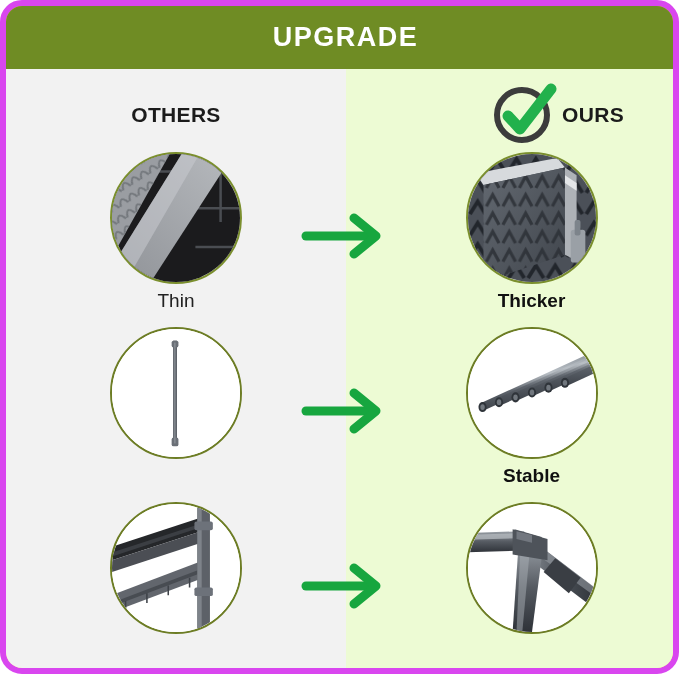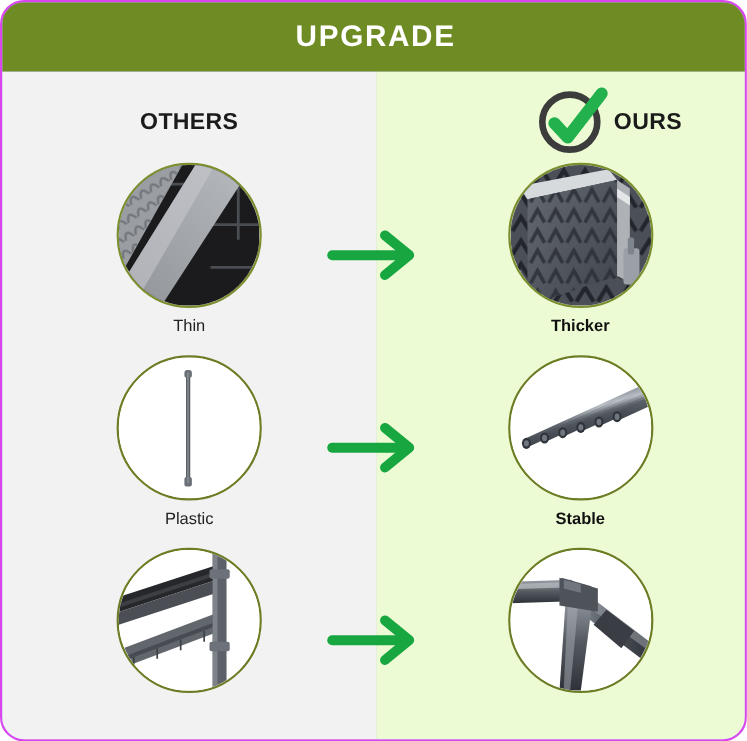--- a/index.html
+++ b/index.html
@@ -2,24 +2,24 @@
 <html><head>
 <meta charset="utf-8">
 <style>
   html,body{margin:0;padding:0;background:#ffffff;}
   body{font-family:"Liberation Sans","DejaVu Sans",sans-serif;}
 
   .card{
     position:relative;
     width:679px;height:674px;
     box-sizing:border-box;
-    border:2px solid #d946ef;
+    border:6px solid #d946ef;
     border-radius:22px;
     overflow:hidden;
-    background:#c4b5fd;
+    background:#fdba74;
   }
 
   
   .header{
     position:absolute;left:0;top:0;width:679px;height:63px;
     background:#6f8c24;
     display:flex;align-items:center;justify-content:center;
     z-index:6;
   }
   .header-title{
@@ -55,21 +55,21 @@
   .cell-right{left:340px;width:339px;margin-left:16px;}
 
   .circ-wrap{position:absolute;top:3px;left:50%;transform:translateX(-50%);
              width:132px;height:132px;}
   .circ{width:132px;height:132px;border-radius:50%;overflow:hidden;
         border:2px solid #7b8f2e;box-sizing:border-box;background:#ffffff;
         position:relative;}
   .circ-white{border-color:#6d7d25;}
 
   .cap{position:absolute;top:140px;left:0;width:100%;text-align:center;
-       font-size:15px;color:#222222;line-height:24px;}
+       font-size:19px;color:#222222;line-height:24px;}
   .cap-bold{font-weight:bold;color:#101010;}
 
   
   .arrow{position:absolute;left:290px;top:62px;width:100px;height:50px;}
 
   .art{position:absolute;inset:0;}
   .art svg{display:block;width:100%;height:100%;}
 </style>
 </head>
 <body>
@@ -189,21 +189,20 @@
               <svg viewBox="0 0 132 132">
                 <rect width="132" height="132" fill="#ffffff"></rect>
                 <rect x="63" y="12" width="4" height="108" fill="#5a5f66"></rect>
                 <rect x="61.5" y="12" width="7" height="7" rx="2" fill="#6b7077"></rect>
                 <rect x="61.5" y="112" width="7" height="9" rx="2" fill="#6b7077"></rect>
                 <rect x="64.2" y="14" width="1.3" height="104" fill="#8b9097"></rect>
               </svg>
             </div>
           </div>
         </div>
-        <div class="cap">Plastic</div>
       </div>
 
       <div class="arrow">
         <svg viewBox="0 0 100 50">
           <path d="M10 25 L72 25" fill="none" stroke="#17a63f" stroke-width="9" stroke-linecap="round"></path>
           <path d="M58 7 L80 25 L58 43" fill="none" stroke="#17a63f" stroke-width="9" stroke-linecap="round" stroke-linejoin="round"></path>
         </svg>
       </div>
 
       <div class="cell cell-right">

